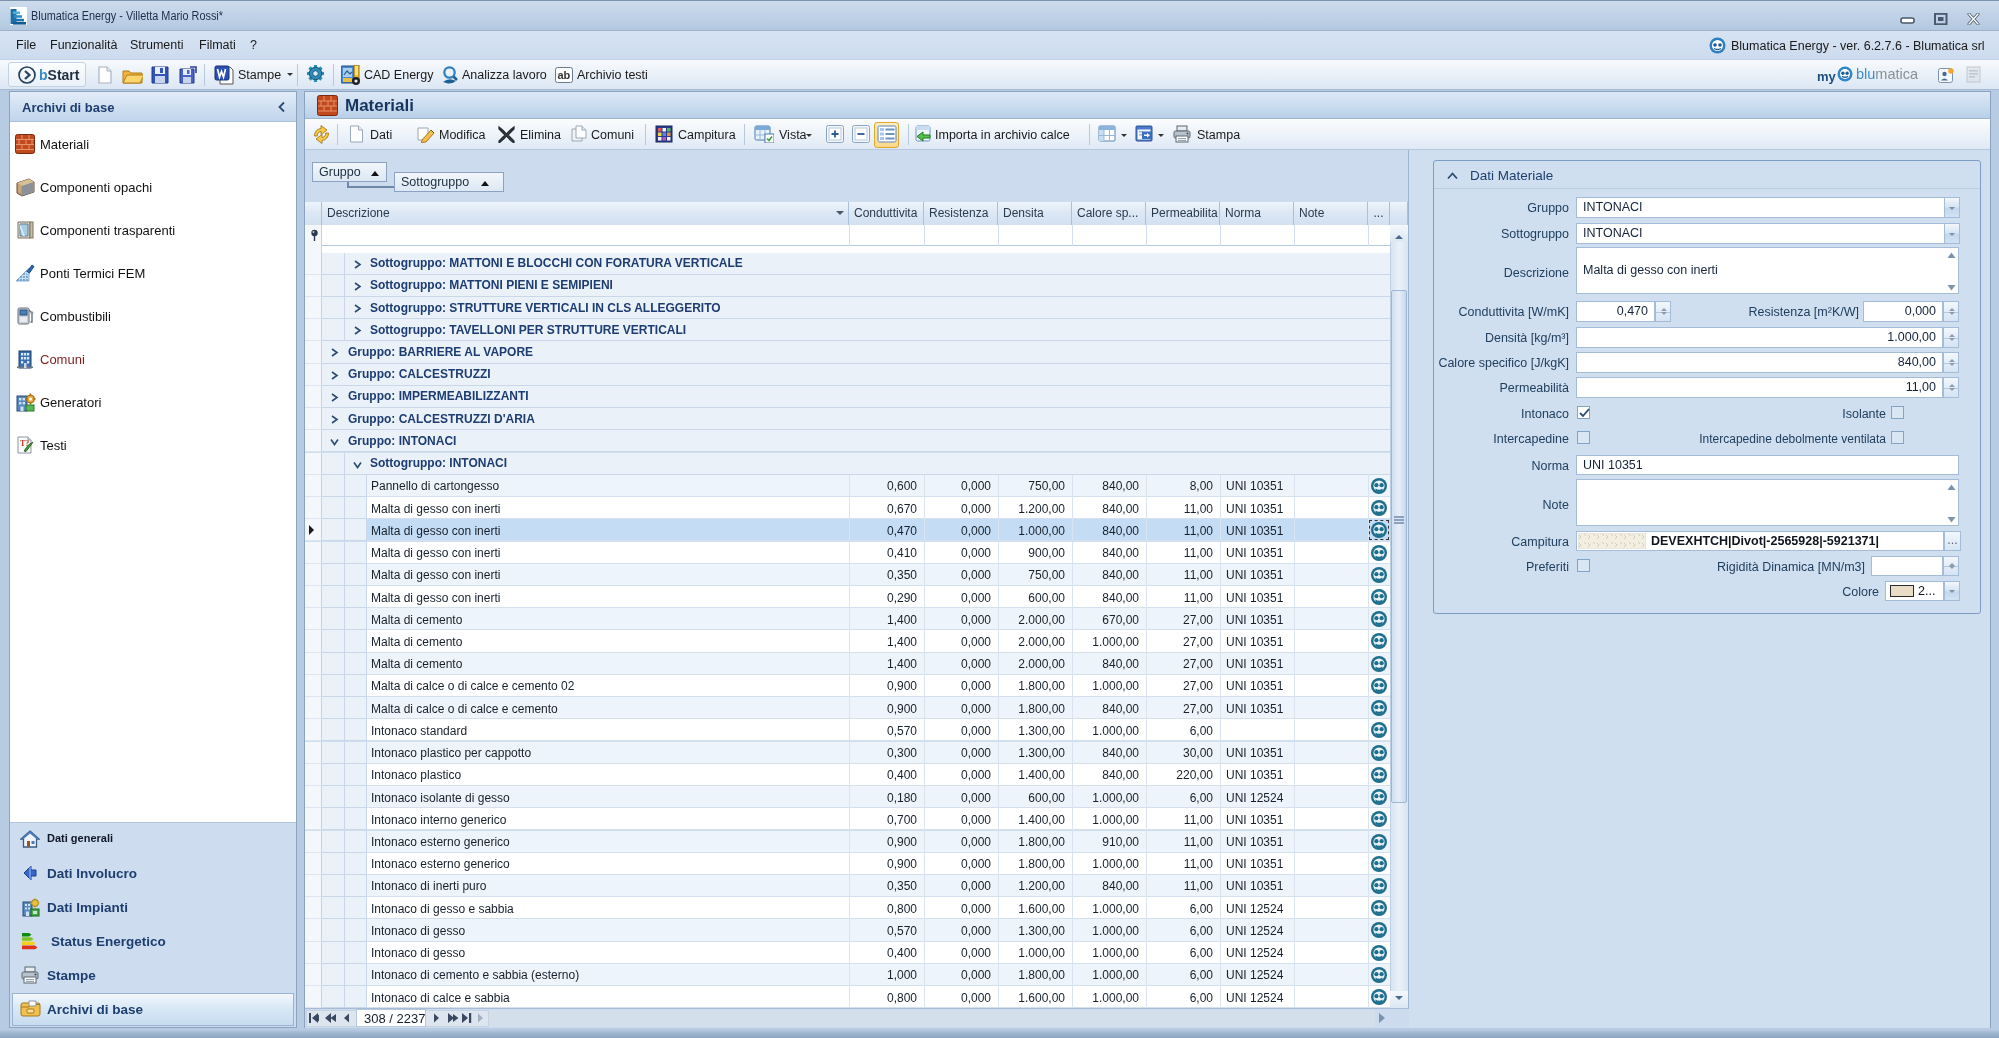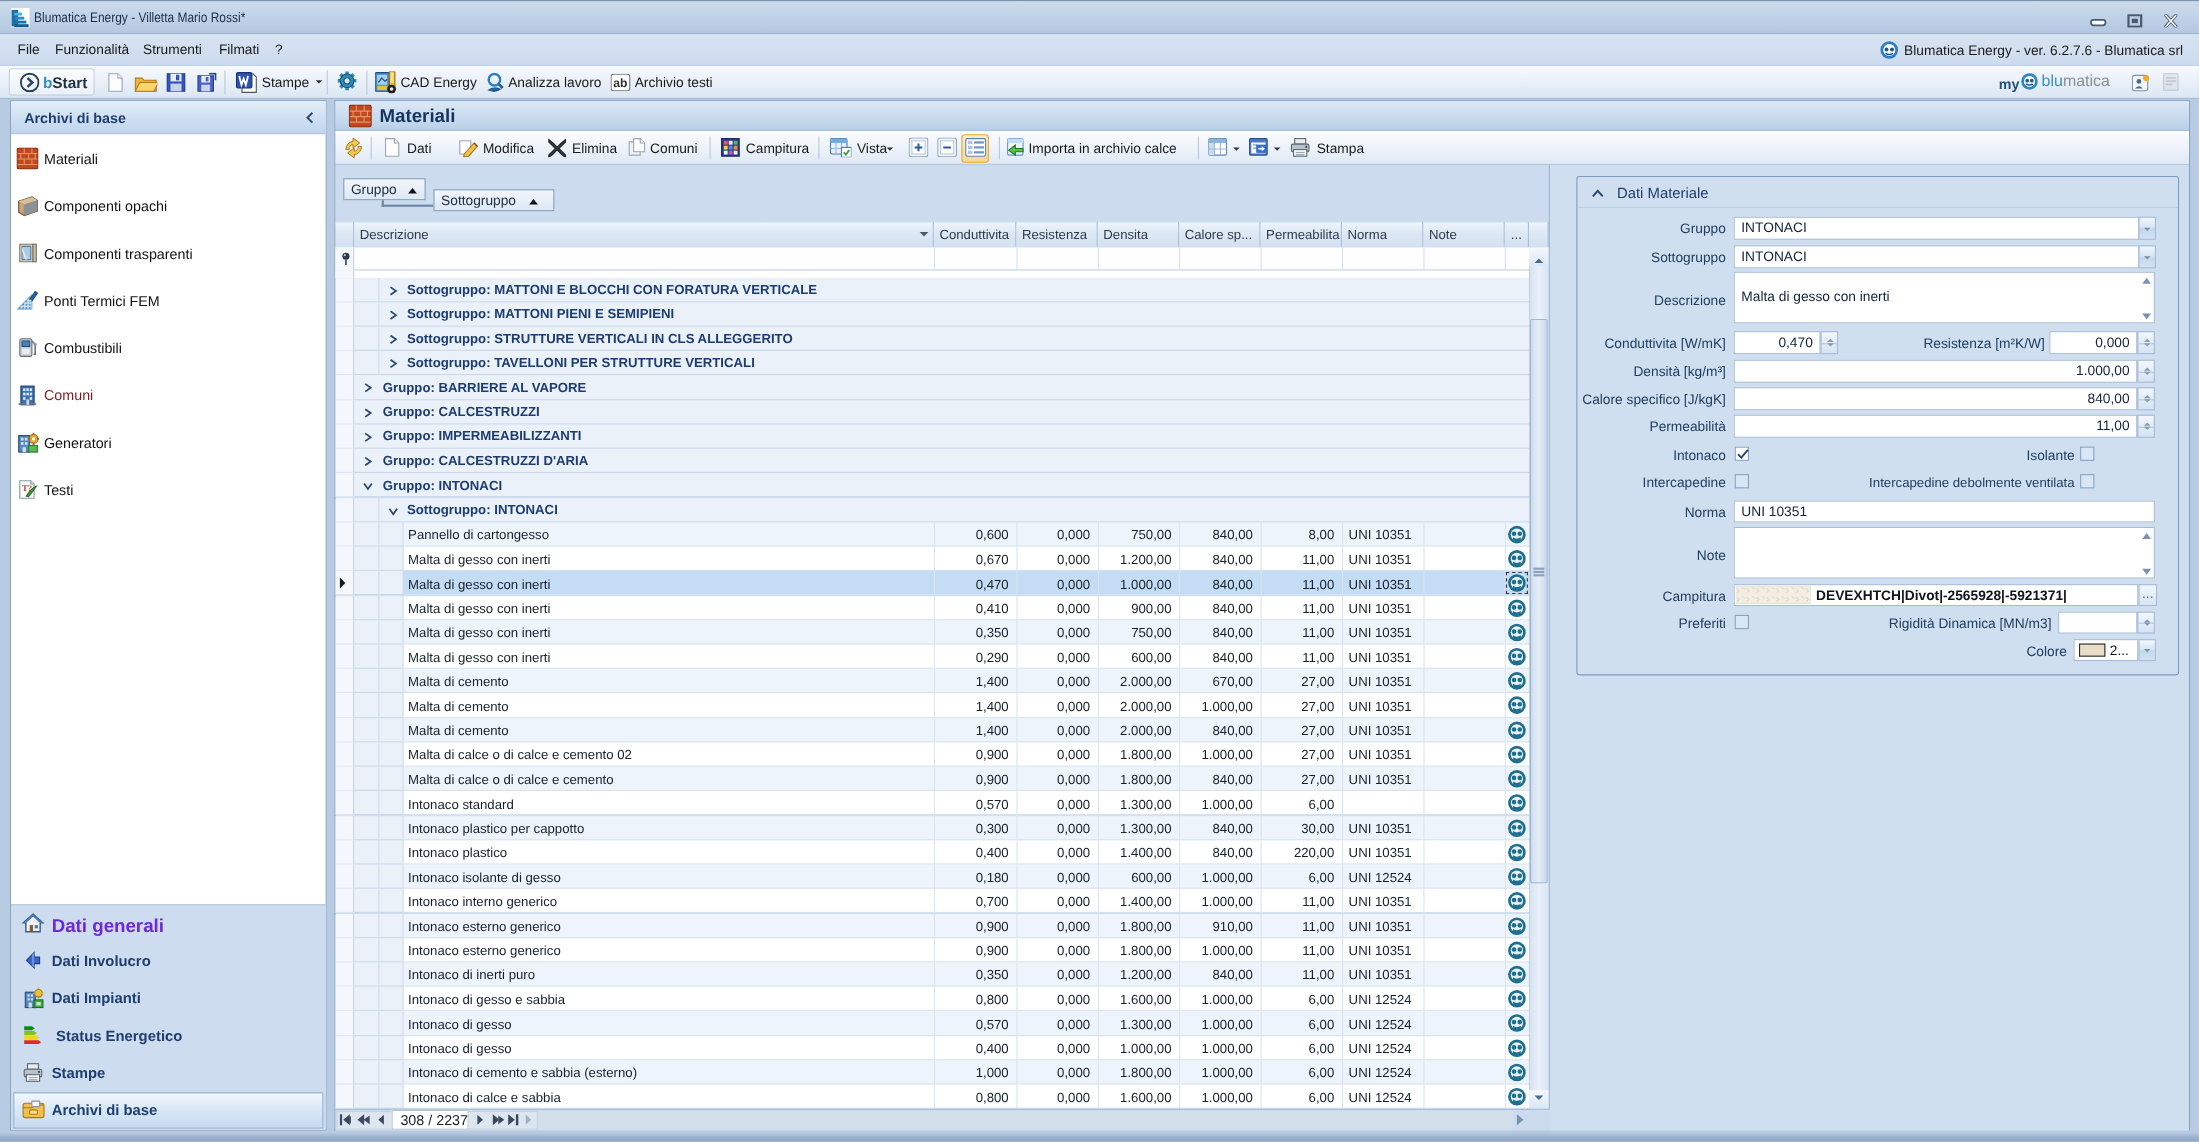--- a/index.html
+++ b/index.html
@@ -255,21 +255,21 @@
       <path d="M9 16 Q13 9 18 7 Q14 13 11 16.5 Z" fill="#4a9c3e" stroke="#2a6a24"></path>
     </svg></div>
 <div class="abs" style="left:40px;top:438px;font-size:13px;color:#111">Testi</div>
 <div class="abs" style="left:10px;top:822px;width:286px;height:205px;background:#cddcee;border-top:1px solid #b2c6de"></div>
 <div class="abs" style="left:20px;top:829px;width:22px;height:20px"><svg width="20" height="20">
       <path d="M10 2 L19 10 L16.5 10 L16.5 18 L3.5 18 L3.5 10 L1 10 Z" fill="#f0f4f8" stroke="#3a5a84" stroke-width="1.3"></path>
       <path d="M10 2 L19 10 L16.5 10 L10 4.5 L3.5 10 L1 10 Z" fill="#4a7ab8"></path>
       <rect x="7" y="12" width="3" height="6" fill="#8a5a2a"></rect>
       <rect x="11.5" y="12" width="3" height="3" fill="#4a7ab8"></rect>
     </svg></div>
-<div class="abs" style="left:47px;top:832px;font-size:17px;font-weight:bold;color:#6d28d9">Dati generali</div>
+<div class="abs" style="left:47px;top:832px;font-size:11px;font-weight:bold;color:#0f172a">Dati generali</div>
 <div class="abs" style="left:20px;top:863px;width:22px;height:20px"><svg width="20" height="20">
       <path d="M4 10 L11 3 L11 7 L16 7 L16 13 L11 13 L11 17 Z" fill="#3a66c8" stroke="#1e3c8c"></path>
       <path d="M11 3 L11 17 L9 15 L9 5 Z" fill="#6a90e0"></path>
     </svg></div>
 <div class="abs" style="left:47px;top:866px;font-size:13.5px;font-weight:bold;color:#1d3e6e">Dati Involucro</div>
 <div class="abs" style="left:20px;top:897px;width:22px;height:20px"><svg width="20" height="20">
       <rect x="3" y="5" width="9" height="14" fill="#5888c0" stroke="#2a4a78"></rect>
       <g fill="#cfe2f4">
         <rect x="5" y="7" width="2" height="2"></rect>
         <rect x="8" y="7" width="2" height="2"></rect>

